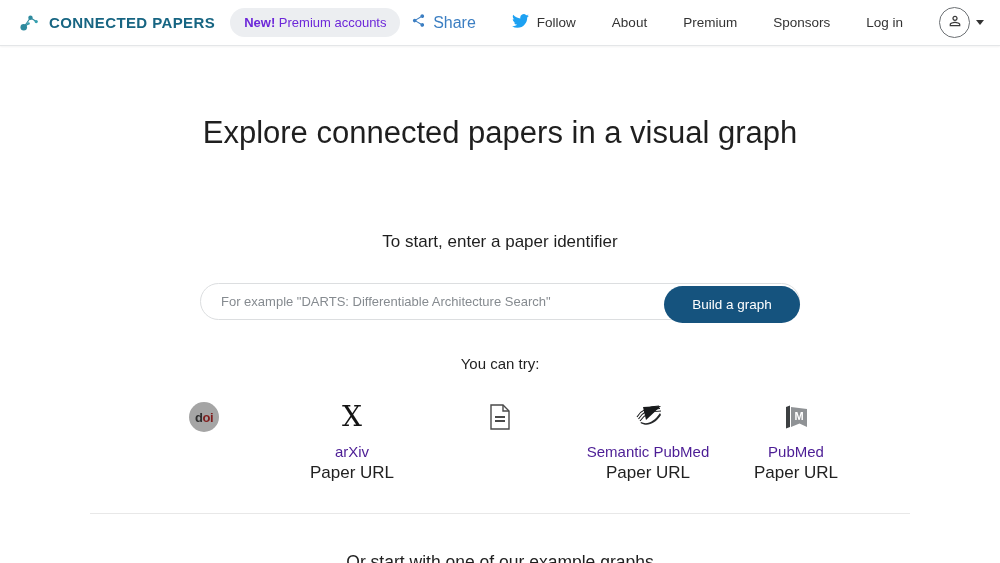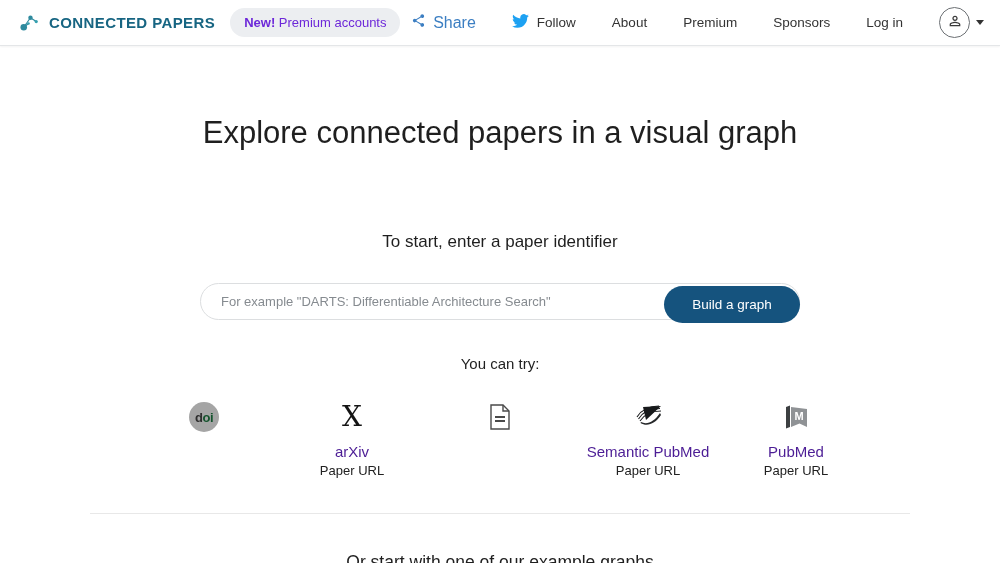--- a/index.html
+++ b/index.html
@@ -42,26 +42,26 @@
     background:#15537e; color:#fff; border:none; border-radius:18.5px;
     font-size:13.5px; cursor:pointer; font-family:"Liberation Sans", sans-serif; }
 
   .try-label { top:309px; font-size:15px; color:#1f1f1f; }
 
   .options { position:absolute; top:350px; left:130px; width:740px; display:flex; }
   .option { width:148px; text-align:center; cursor:pointer; }
   .icon-box { height:42px; display:flex; align-items:center; justify-content:center; }
   .opt-title { font-size:15px; margin-top:5px; color:#212121; }
   .opt-title.link { color:#4c1d95; }
-  .opt-sub { font-size:13px; margin-top:3px; color:#212121; }
+  .opt-sub { font-size:17px; margin-top:3px; color:#212121; }
 
   .doi-disc { width:30px; height:30px; border-radius:50%; background:#a5a5a5;
     display:flex; align-items:center; justify-content:center;
     font-weight:bold; font-size:13px; letter-spacing:-0.5px; }
-  .doi-disc .d { color:#2e2e2e; } .doi-disc .oi { color:#14532d; }
+  .doi-disc .d { color:#2e2e2e; } .doi-disc .oi { color:#7f1d1d; }
   .arxiv-x { font-family:"DejaVu Serif", serif; font-size:28px; color:#141414; line-height:1; }
 
   .divider { position:absolute; top:467px; left:90px; right:90px; height:1px; background:#e8e8e8; }
   .examples-heading { top:506px; font-size:17.5px; color:#1f1f1f; }
 </style>
 </head>
 <body>
 
 <header class="navbar">
   <span>

